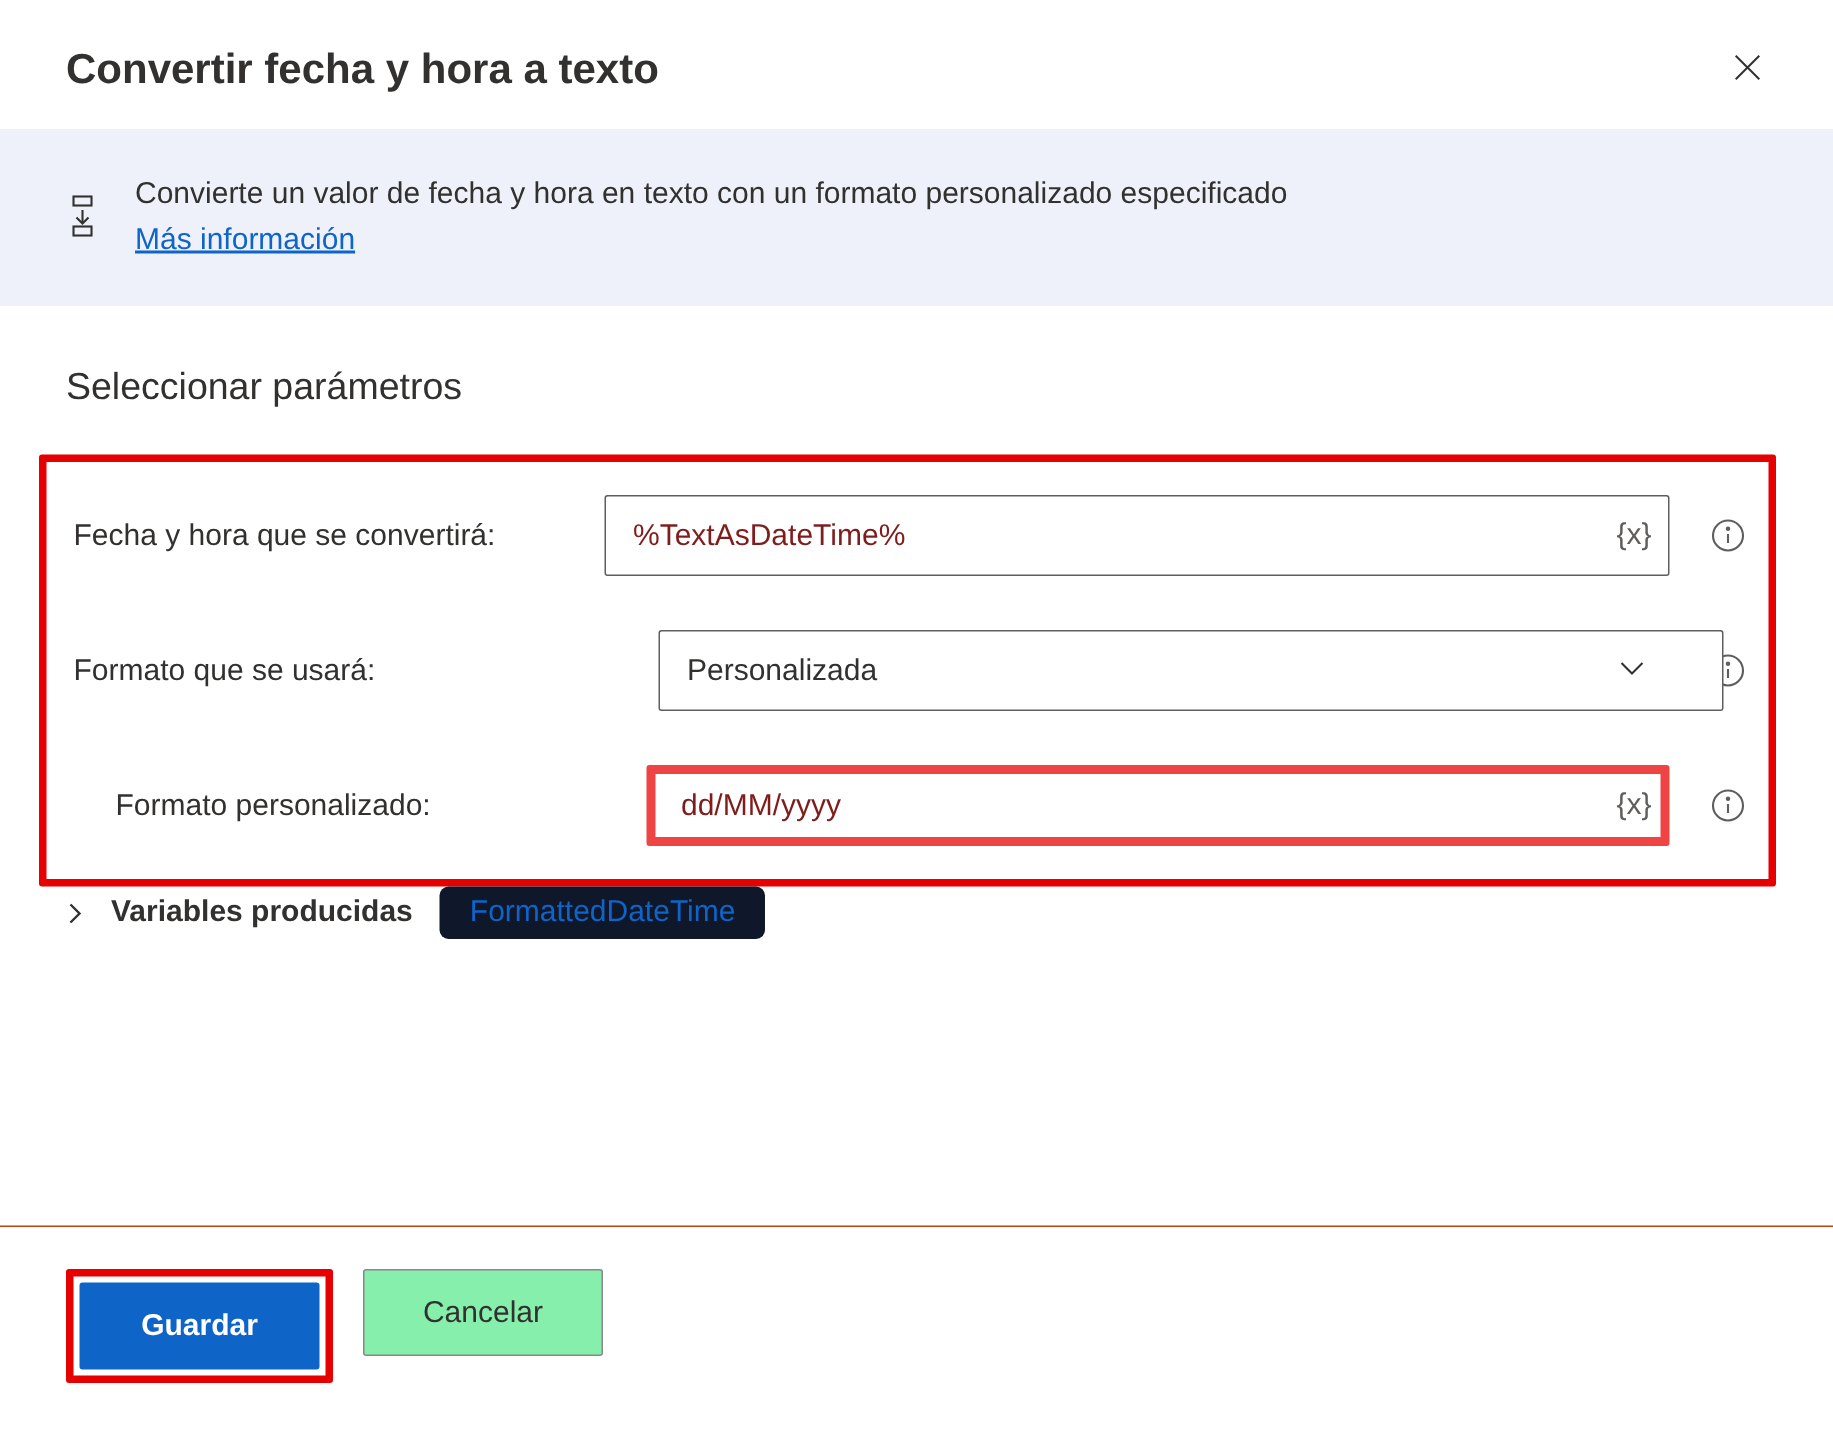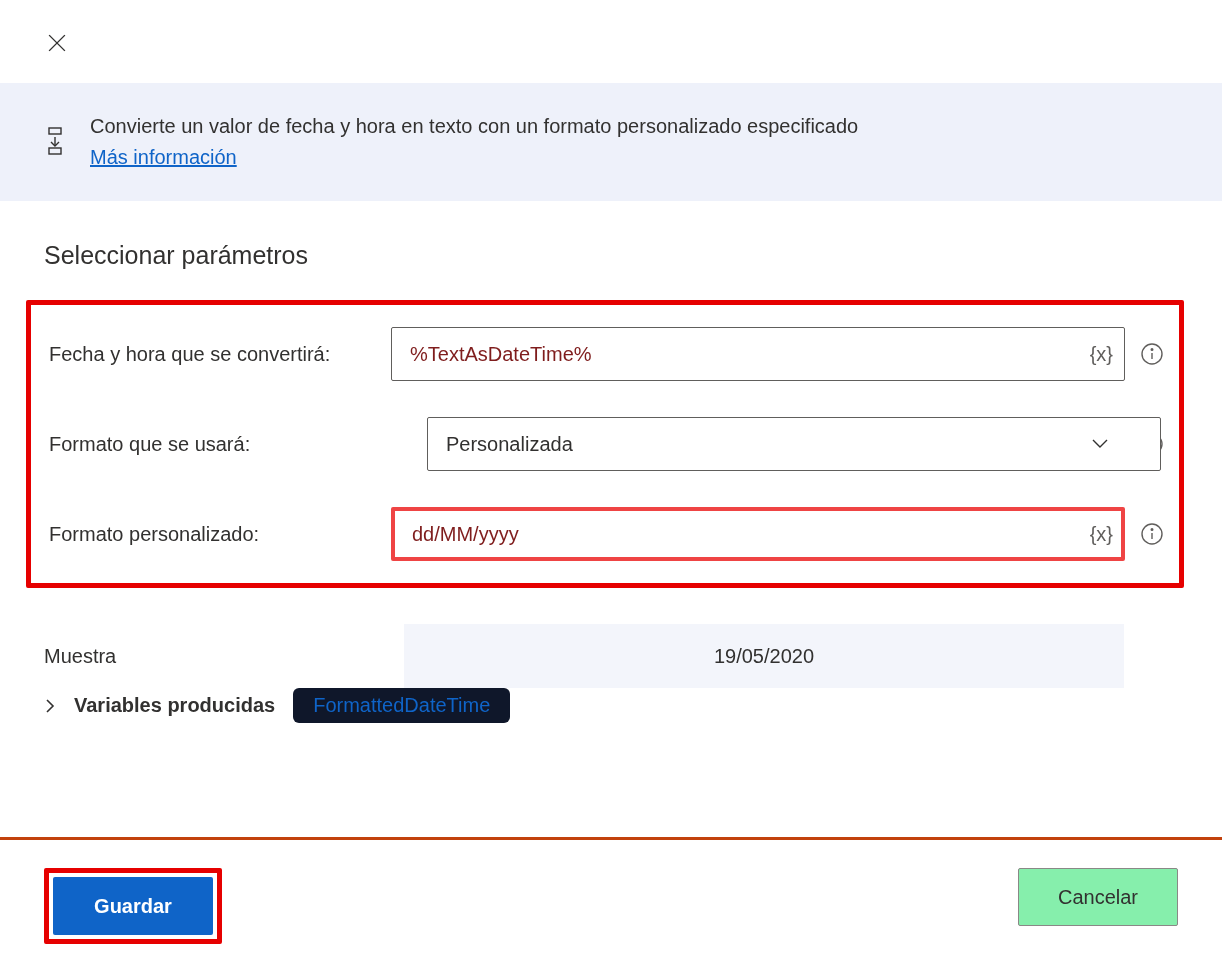--- a/index.html
+++ b/index.html
@@ -71,25 +71,25 @@
   .highlight-box {
     border: 5px solid #e60000;
     border-radius: 2px;
     padding: 22px 0 22px 0;
     margin-left: -18px;
     margin-right: -6px;
   }
   .form-row {
     display: flex;
     align-items: center;
-    gap: 14px;
+    gap: 26px;
     margin-bottom: 36px;
     padding: 0 14px 0 18px;
   }
-  .form-row:last-child { margin-bottom: 0; }
+  .form-row:last-child { margin-bottom: 0; margin-left: 28px; }
   .form-label {
     width: 328px;
     flex-shrink: 0;
     font-size: 20px;
     color: #323130;
   }
   .input-wrap {
     flex: 1;
     position: relative;
     display: flex;
@@ -100,21 +100,21 @@
     height: 54px;
     border: 1px solid #605e5c;
     border-radius: 2px;
     padding: 0 54px 0 18px;
     font-size: 20px;
     font-family: inherit;
     color: #7f1d1d;
     background: #fff;
   }
   .text-input.focused {
-    border: 4px solid #ef4444;
+    border: 6px solid #ef4444;
     padding: 0 53px 0 17px;
   }
   .var-badge {
     position: absolute;
     right: 12px;
     top: 50%;
     transform: translateY(-50%);
     font-size: 20px;
     color: #605e5c;
     cursor: pointer;
@@ -194,24 +194,24 @@
     color: #323130;
   }
   .var-pill {
     background: #0f172a;
     color: #0f64c8;
     font-size: 20px;
     padding: 6px 20px;
     border-radius: 6px;
   }
   .footer {
-    border-top: 3px solid #c2410c;
-    padding: 28px 44px 16px 44px;
-    display: flex;
-    justify-content: space-between;
+    border-top: 1px solid #c2410c;
+    padding: 28px 44px 38px 44px;
+    display: flex;
+    justify-content: flex-start;
     gap: 20px;
   }
   .btn {
     min-width: 160px;
     height: 58px;
     border-radius: 2px;
     font-size: 20px;
     font-family: inherit;
     cursor: pointer;
     display: flex;
@@ -236,20 +236,21 @@
     color: #323130;
     border: 1px solid #8a8886;
   }
 </style>
 </head>
 <body>
 
 <div class="dialog">
 
   <div class="header">
+    <h1>Convertir fecha y hora a texto</h1>
     <button class="close-btn">
       <span>
         <svg viewBox="0 0 16 16" stroke="#323130" stroke-width="1.2" fill="none">
           <line x1="1" y1="1" x2="15" y2="15"></line>
           <line x1="15" y1="1" x2="1" y2="15"></line>
         </svg>
       </span>
     </button>
   </div>
 
@@ -320,24 +321,20 @@
           <svg width="24" height="24" viewBox="0 0 24 24" fill="none" stroke="#605e5c" stroke-width="1.4">
             <circle cx="12" cy="12" r="10"></circle>
             <line x1="12" y1="11" x2="12" y2="17"></line>
             <circle cx="12" cy="7.5" r="0.8" fill="#605e5c"></circle>
           </svg>
         </div>
       </div>
 
     </div>
 
-    <div class="sample-row">
-      <div class="sample-label">Muestra</div>
-      <div class="sample-value">19/05/2020</div>
-    </div>
 
     <div class="vars-row">
       <span class="vars-chevron">
         <svg width="12" height="16" viewBox="0 0 12 16" fill="none" stroke="#323130" stroke-width="1.6">
           <polyline points="3,2 9,8 3,14"></polyline>
         </svg>
       </span>
       <span class="vars-label">Variables producidas</span>
       <span class="var-pill">FormattedDateTime</span>
     </div>

